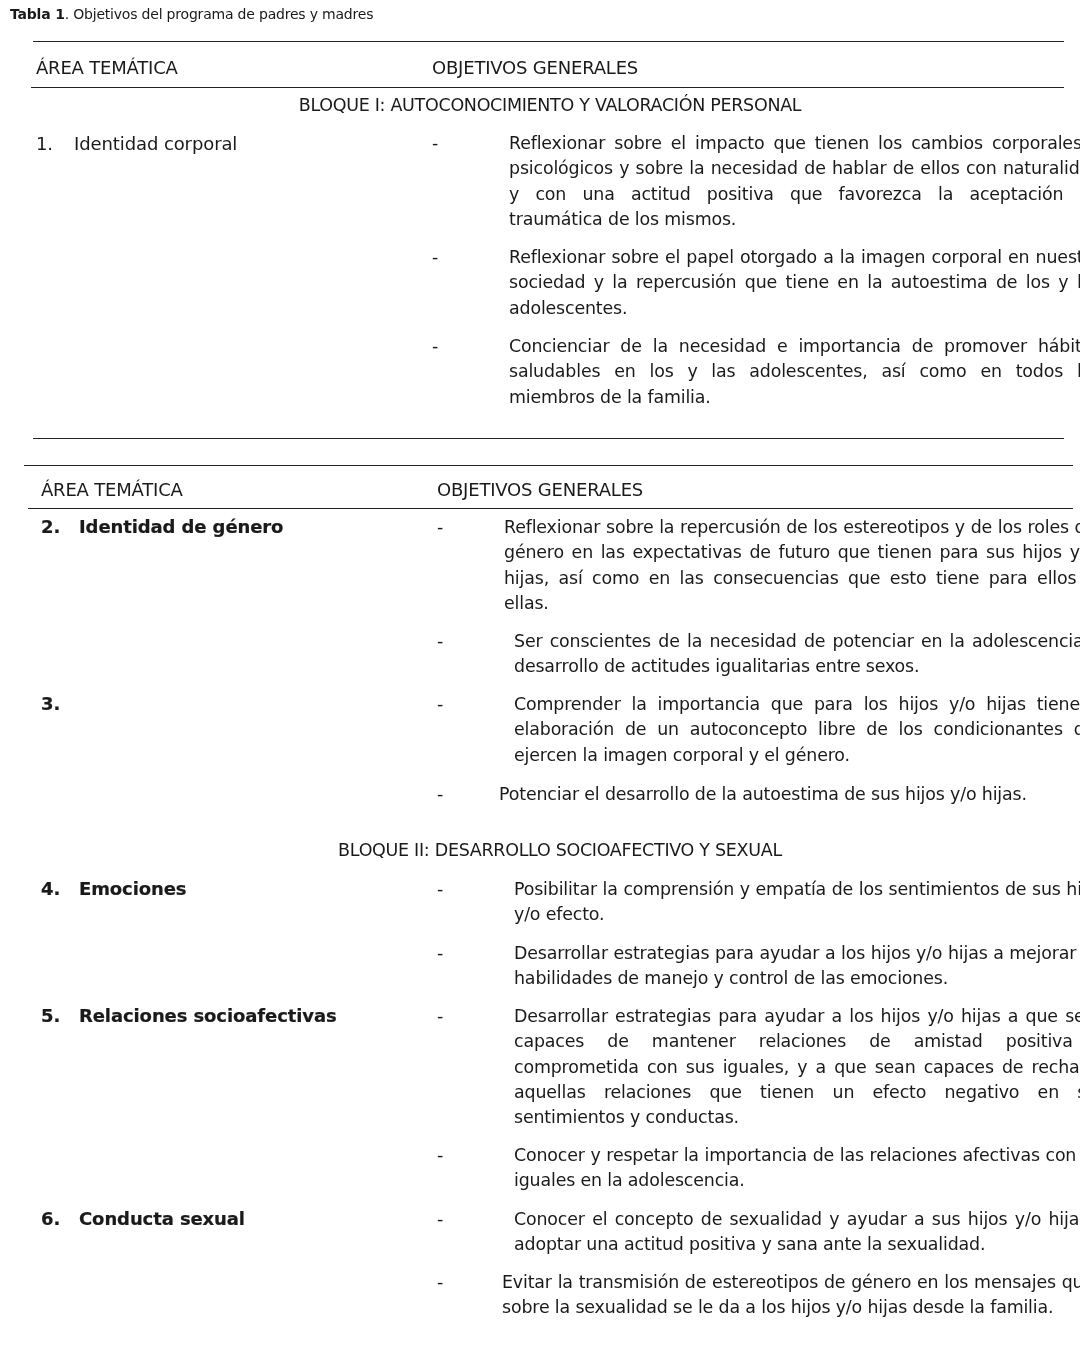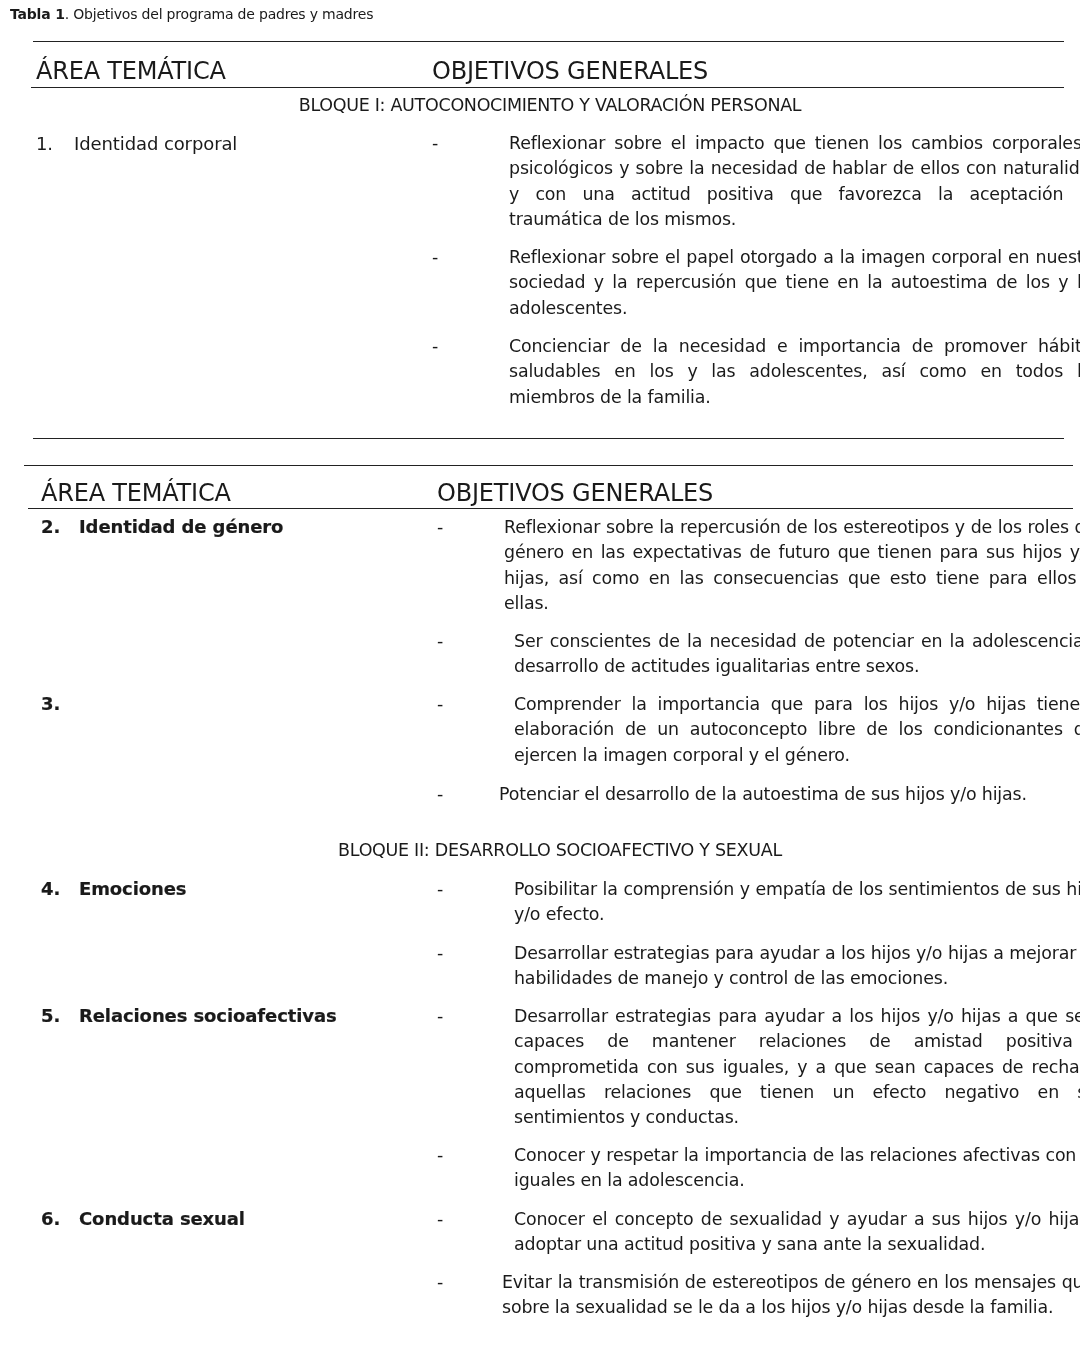--- a/index.html
+++ b/index.html
@@ -7,21 +7,21 @@
     width: 1080px; height: 1352px; position: relative; overflow: hidden;
     font-family: "DejaVu Sans", sans-serif; color: #1a1a1a;
   }
   .caption {
     position: absolute; left: 10px; top: 6px;
     font-size: 14px; letter-spacing: -0.2px;
   }
   .caption .lbl { font-weight: bold; }
   .rule { position: absolute; height: 1px; background: #222; }
   .hdr {
-    position: absolute; font-size: 24px; letter-spacing: -0.2px;
+    position: absolute; font-size: 18px; letter-spacing: -0.2px;
   }
   .bloque {
     position: absolute; left: 0; width: 1080px; text-align: center;
     font-size: 17.5px; letter-spacing: -0.3px;
   }
   .area {
     position: absolute; font-size: 18px; letter-spacing: -0.1px;
     display: flex;
   }
   .area .num { width: 38px; display: inline-block; }

